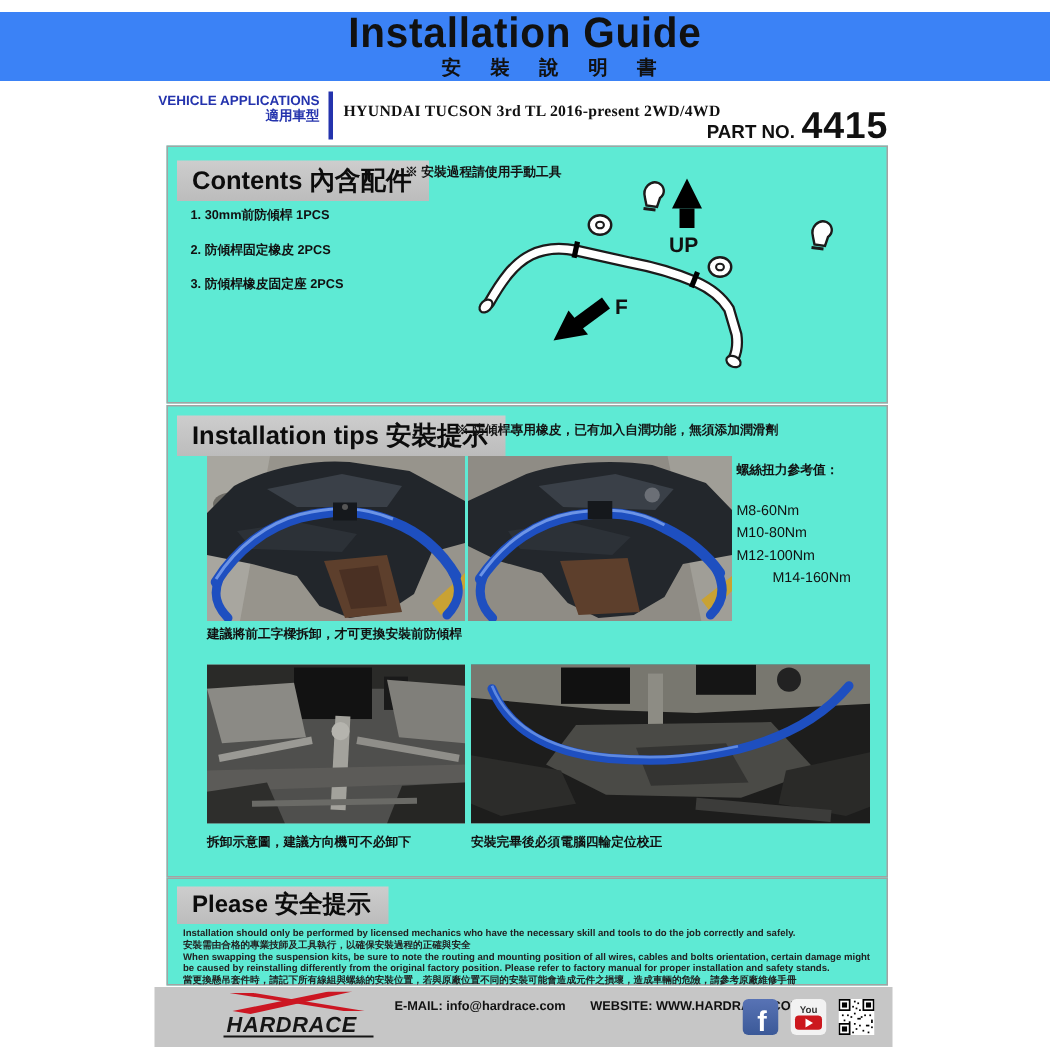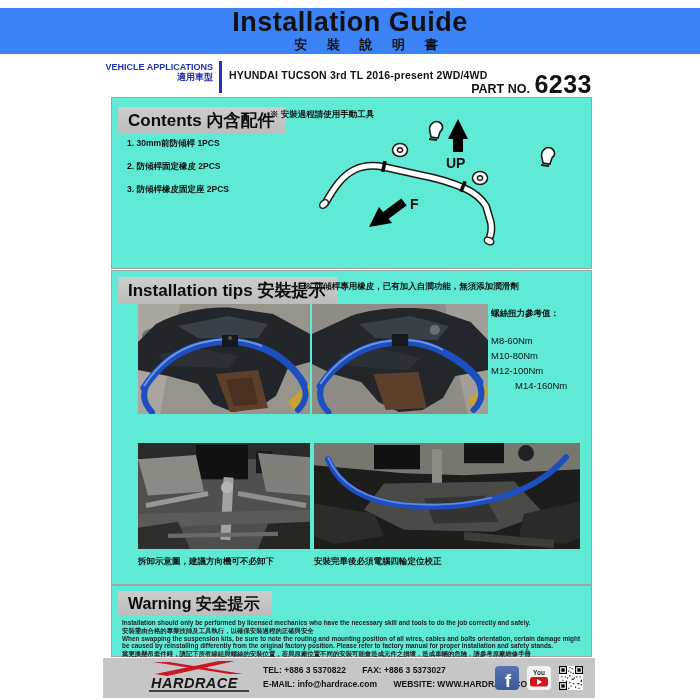--- a/index.html
+++ b/index.html
@@ -8,21 +8,21 @@
 
   
   .banner{position:absolute;left:0;top:8px;width:700px;height:46px;background:#3b82f6;text-align:center;}
   .banner-title{font-size:27px;font-weight:bold;line-height:29px;letter-spacing:0.5px;transform:scaleY(1.05);}
   .banner-sub{font-size:13px;font-weight:bold;letter-spacing:8px;line-height:15px;padding-left:40px;}
 
   
   .va-block{position:absolute;left:105px;top:63px;width:108px;text-align:right;color:#2433ad;
             font-weight:bold;font-size:9px;line-height:9.5px;}
   .va-divider{position:absolute;left:219px;top:61px;width:3px;height:32px;background:#2433ad;}
-  .model{position:absolute;left:229px;top:69px;font-size:10.5px;font-weight:bold;letter-spacing:0.2px;}
+  .model{position:absolute;left:229px;top:69px;font-size:10.5px;font-weight:bold;letter-spacing:0.2px;font-family:Liberation Serif, serif;}
   .partno{position:absolute;left:440px;top:70px;width:152px;text-align:right;white-space:nowrap;}
   .partno-label{font-size:12.5px;font-weight:bold;}
   .partno-num{font-size:25px;font-weight:bold;letter-spacing:0.5px;}
 
   
   .sbox{position:absolute;left:111px;width:479px;border:1px solid #a3a3a3;background:#5eead4;}
   .sec-bar{position:absolute;background:linear-gradient(#cdcdcd,#bcbcbc);
            font-weight:bold;color:#0c0c0c;padding:0 12px 0 10px;display:inline-block;}
   .note{position:absolute;font-size:8.5px;font-weight:bold;color:#141414;white-space:nowrap;}
 
@@ -69,21 +69,21 @@
   </div>
 
   <div class="va-block">
     <div>VEHICLE APPLICATIONS</div>
     <div>適用車型</div>
   </div>
   <div class="va-divider"></div>
   <div class="model">HYUNDAI TUCSON  3rd TL 2016-present 2WD/4WD</div>
   <div class="partno">
     <span class="partno-label">PART NO.</span>
-    <span class="partno-num">6233</span>
+    <span class="partno-num">4415</span>
   </div>
 
   <div class="sbox" id="box-contents">
     <div class="sec-bar" id="contents-bar">Contents 內含配件</div>
     <div class="note" style="left:158px;top:11px;">※ 安裝過程請使用手動工具</div>
     <div class="citem" style="top:40px;">1. 30mm前防傾桿 1PCS</div>
     <div class="citem" style="top:63px;">2. 防傾桿固定橡皮 2PCS</div>
     <div class="citem" style="top:86px;">3. 防傾桿橡皮固定座 2PCS</div>
 
     <svg viewBox="0 0 270 155" style="position:absolute;left:200px;top:8px;width:270px;height:155px;">
@@ -169,20 +169,21 @@
         <circle cx="120" cy="26" r="5" fill="#6b6f76"></circle>
       </svg>
     </div>
 
     <div class="torque-head">螺絲扭力參考值：</div>
     <div class="torque-val" style="top:64px;">M8-60Nm</div>
     <div class="torque-val" style="top:79px;">M10-80Nm</div>
     <div class="torque-val" style="top:94px;">M12-100Nm</div>
     <div class="torque-val" style="top:109px;padding-left:24px;">M14-160Nm</div>
 
+    <div class="caption" style="left:26px;top:146px;">建議將前工字樑拆卸，才可更換安裝前防傾桿</div>
 
     <div class="photo" style="left:26px;top:172px;width:172px;height:106px;">
       <svg viewBox="0 0 172 105" preserveAspectRatio="none">
         <rect width="172" height="105" fill="#4f4f4d"></rect>
         <rect width="172" height="16" fill="#2a2a28"></rect>
         <rect x="58" y="2" width="52" height="34" fill="#121212"></rect>
         <rect x="118" y="8" width="16" height="22" fill="#1a1a1a"></rect>
         <polygon points="0,16 58,12 66,48 10,52" fill="#8b8a85"></polygon>
         <polygon points="120,10 172,14 172,52 128,48" fill="#807f7a"></polygon>
         <line x1="8" y1="62" x2="70" y2="50" stroke="#9a9994" stroke-width="5"></line>
@@ -211,41 +212,37 @@
         <path d="M14,16 C24,40 48,58 92,62 C130,65 150,62 178,56 C210,48 235,34 252,14" fill="none" stroke="#1e4fc0" stroke-width="6" stroke-linecap="round"></path>
         <path d="M14,14 C24,38 48,56 92,60 C130,63 150,60 178,54" fill="none" stroke="#6e97e8" stroke-width="1.8" opacity="0.8"></path>
       </svg>
     </div>
 
     <div class="caption" style="left:26px;top:285px;">拆卸示意圖，建議方向機可不必卸下</div>
     <div class="caption" style="left:202px;top:285px;">安裝完畢後必須電腦四輪定位校正</div>
   </div>
 
   <div class="sbox" id="box-warning">
-    <div class="sec-bar" id="warning-bar">Warning 安全提示</div>
+    <div class="sec-bar" id="warning-bar">Please 安全提示</div>
     <div class="warn-text">
       <p class="warn-line">Installation should only be performed by licensed mechanics who have the necessary skill and tools to do the job correctly and safely.</p>
       <p class="warn-line">安裝需由合格的專業技師及工具執行，以確保安裝過程的正確與安全</p>
       <p class="warn-line">When swapping the suspension kits, be sure to note the routing and mounting position of all wires, cables and bolts orientation, certain damage might be caused by reinstalling differently from the original factory position. Please refer to factory manual for proper installation and safety stands.</p>
       <p class="warn-line">當更換懸吊套件時，請記下所有線組與螺絲的安裝位置，若與原廠位置不同的安裝可能會造成元件之損壞，造成車輛的危險，請參考原廠維修手冊</p>
     </div>
   </div>
 
   <div class="footer">
     <svg class="logo" viewBox="0 0 112 34">
       <polygon points="10,1 26,1 100,13 86,13" fill="#cc1622"></polygon>
       <polygon points="76,0 92,0 24,15 12,13" fill="#cc1622"></polygon>
       <text x="8" y="27" font-size="14.5" font-weight="bold" font-style="italic" letter-spacing="0.5" fill="#161616">HARDRACE</text>
       <line x1="6" y1="30" x2="106" y2="30" stroke="#161616" stroke-width="1.4"></line>
     </svg>
     <div class="contact">
-      <div>
-        <span>TEL: +886 3 5370822</span><span class="sep"></span>
-        <span>FAX: +886 3 5373027</span>
-      </div>
       <div>
         <span>E-MAIL: info@hardrace.com</span><span class="sep"></span>
         <span>WEBSITE: WWW.HARDRACE.COM</span>
       </div>
     </div>
     <svg class="soc" id="fb-icon" viewBox="0 0 24 24">
       <defs>
           <linearGradient id="fbg" x1="0" y1="0" x2="0" y2="1">
         <stop offset="0" stop-color="#5873b5"></stop>
             <stop offset="1" stop-color="#3b5998"></stop>

